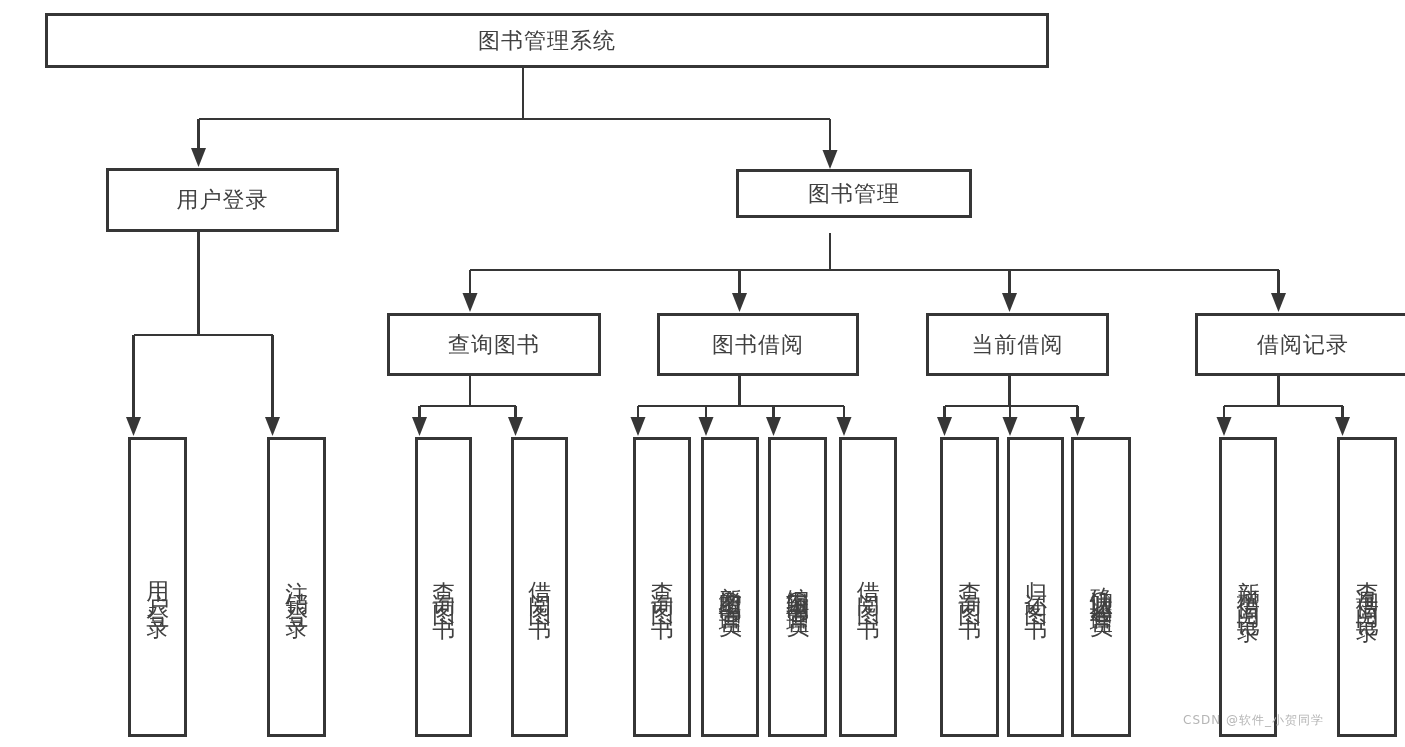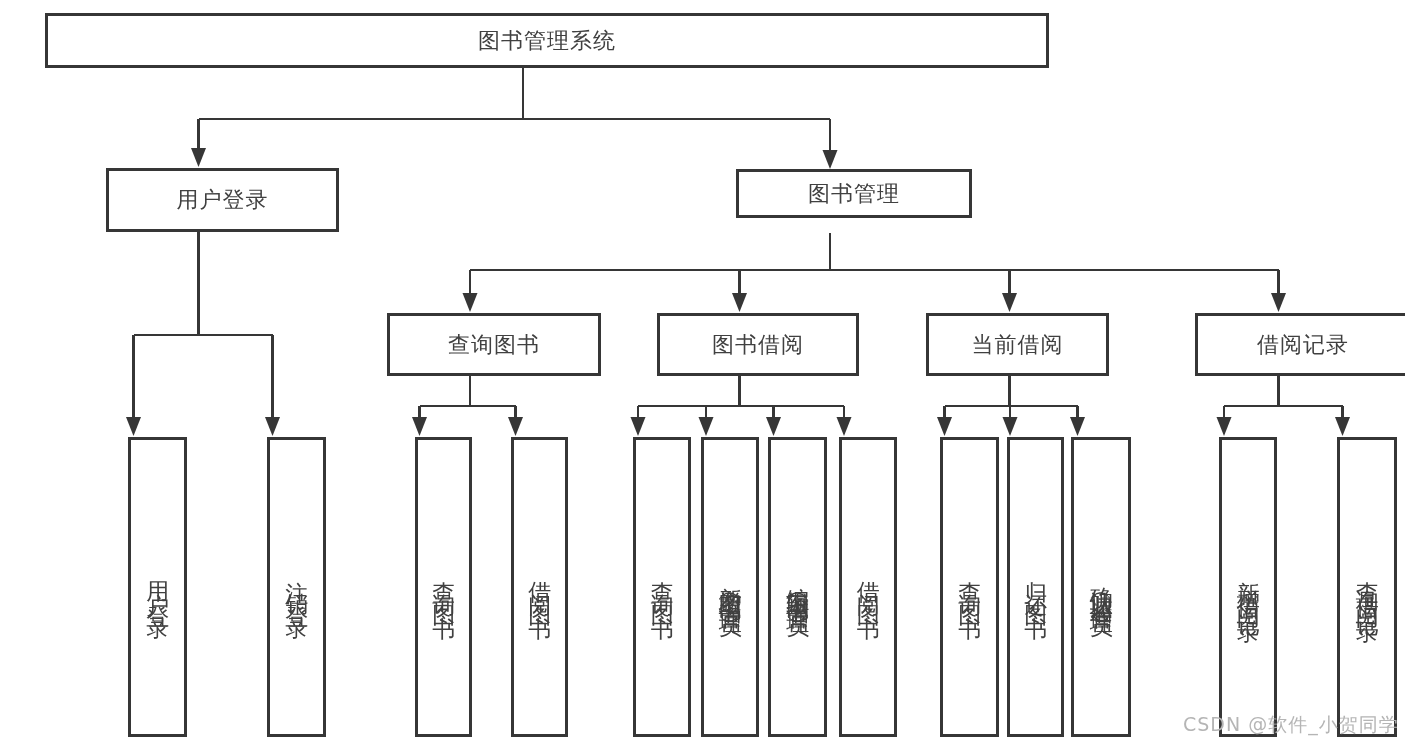--- a/index.html
+++ b/index.html
@@ -29,21 +29,21 @@
     text-orientation:mixed;
     font-size:23px;
     letter-spacing:12px;
     line-height:1.1;
   }
   .v.mid span{letter-spacing:8px;}
   .v.long span{letter-spacing:4px;}
   .watermark{
     position:absolute;
     left:1183px;top:712px;
-    font-size:19px;
+    font-size:12px;
     color:#b5b5b5;
     letter-spacing:1px;
     white-space:nowrap;
   }
 </style>
 </head>
 <body>
 
 <div class="canvas">
 

